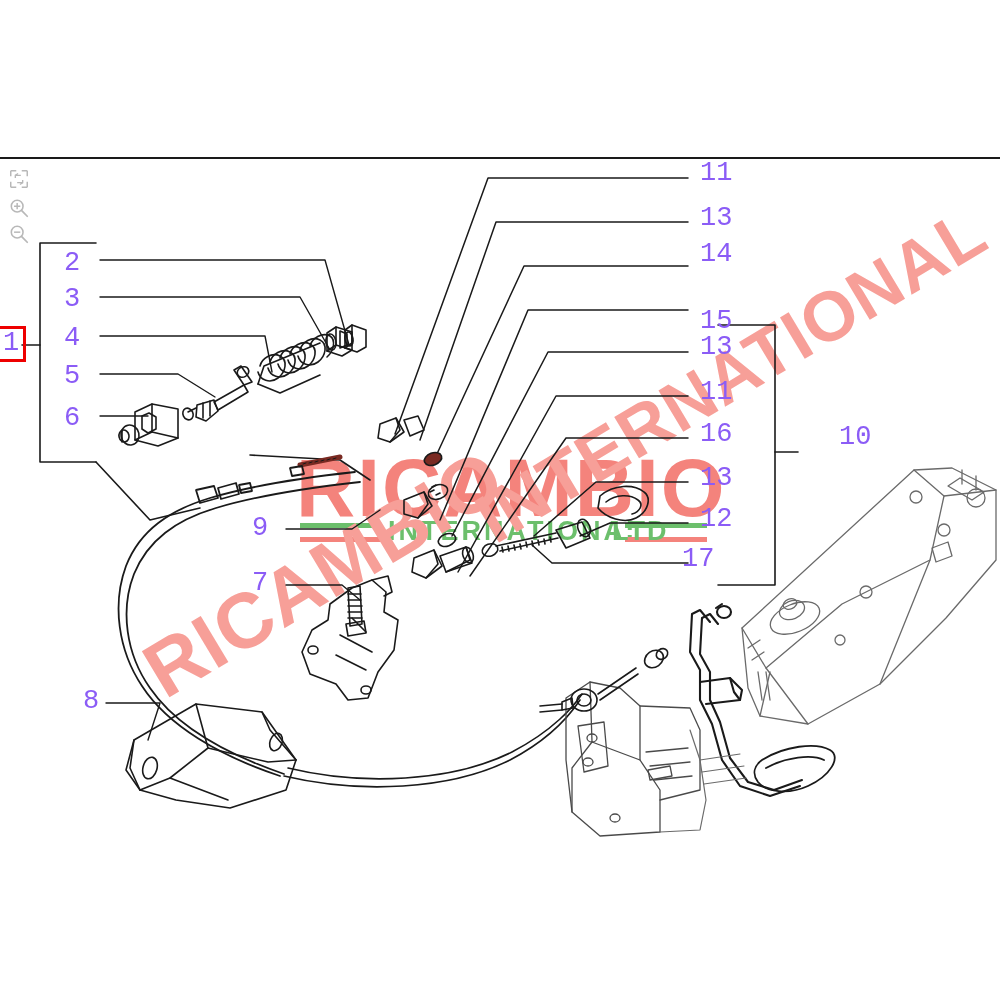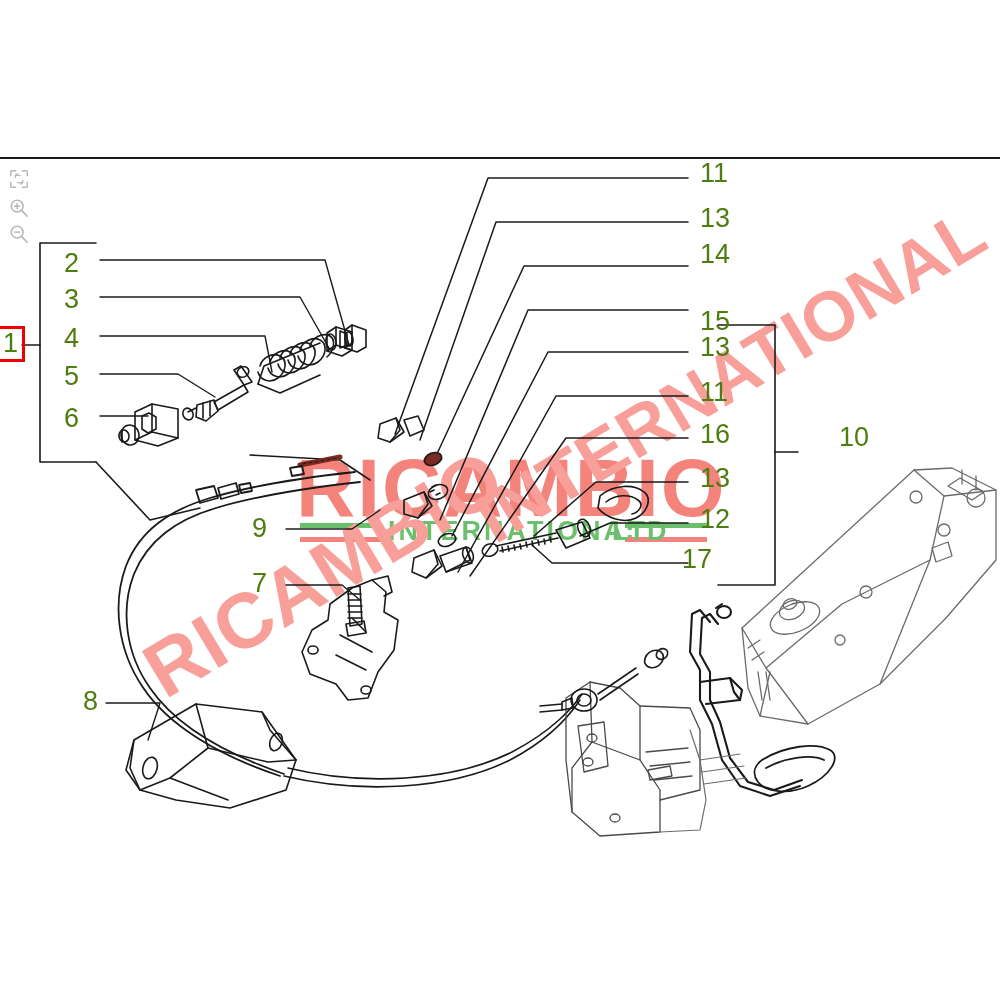--- a/index.html
+++ b/index.html
@@ -22,23 +22,23 @@
   }
   svg.layer {
     position: absolute;
     left: 0;
     top: 0;
     width: 1000px;
     height: 1000px;
   }
   .lbl {
     position: absolute;
-    font-family: Liberation Sans, sans-serif;
+    font-family: Liberation Mono, monospace;
     font-size: 27px;
-    color: #4d7c0f;
+    color: #8b5cf6;
     line-height: 1;
     white-space: nowrap;
     user-select: none;
   }
   .lbl-hl {
     border: 3px solid #ee0000;
     padding: 1px 4px 2px 4px;
     box-sizing: border-box;
   }
   .toolicon {

